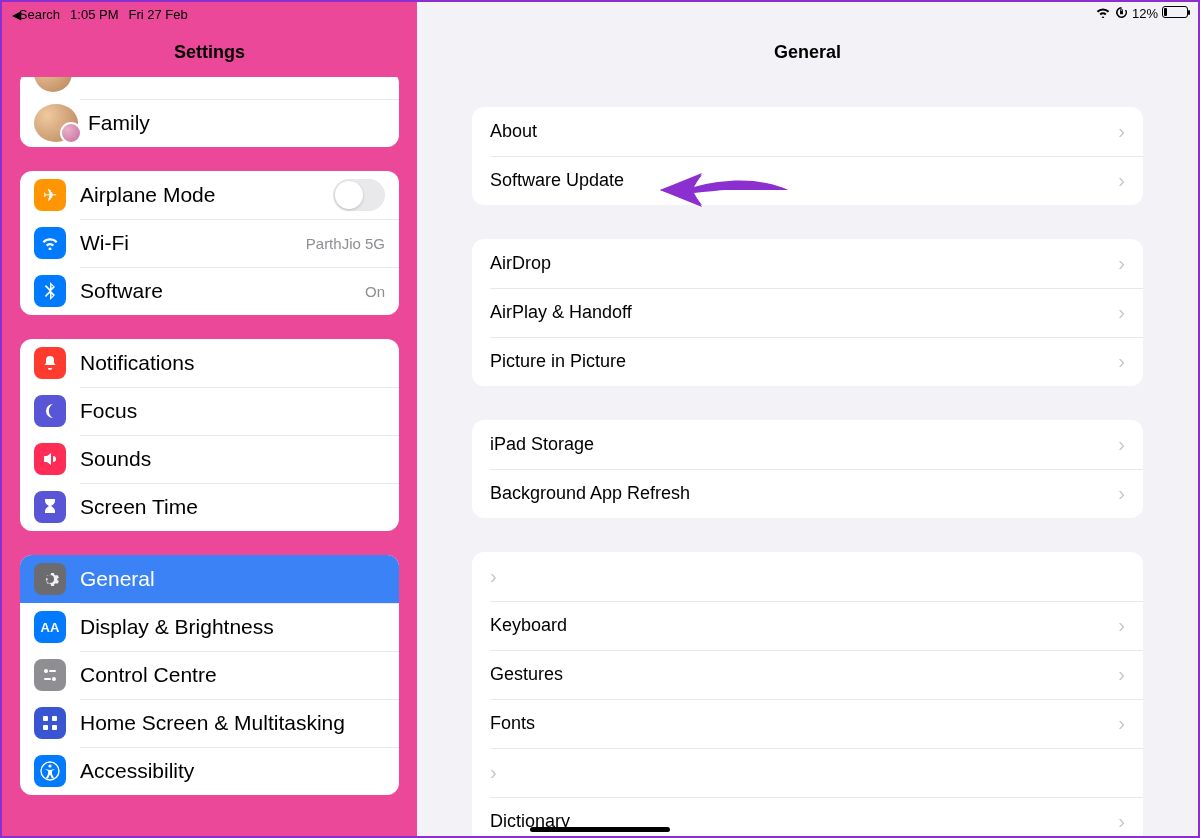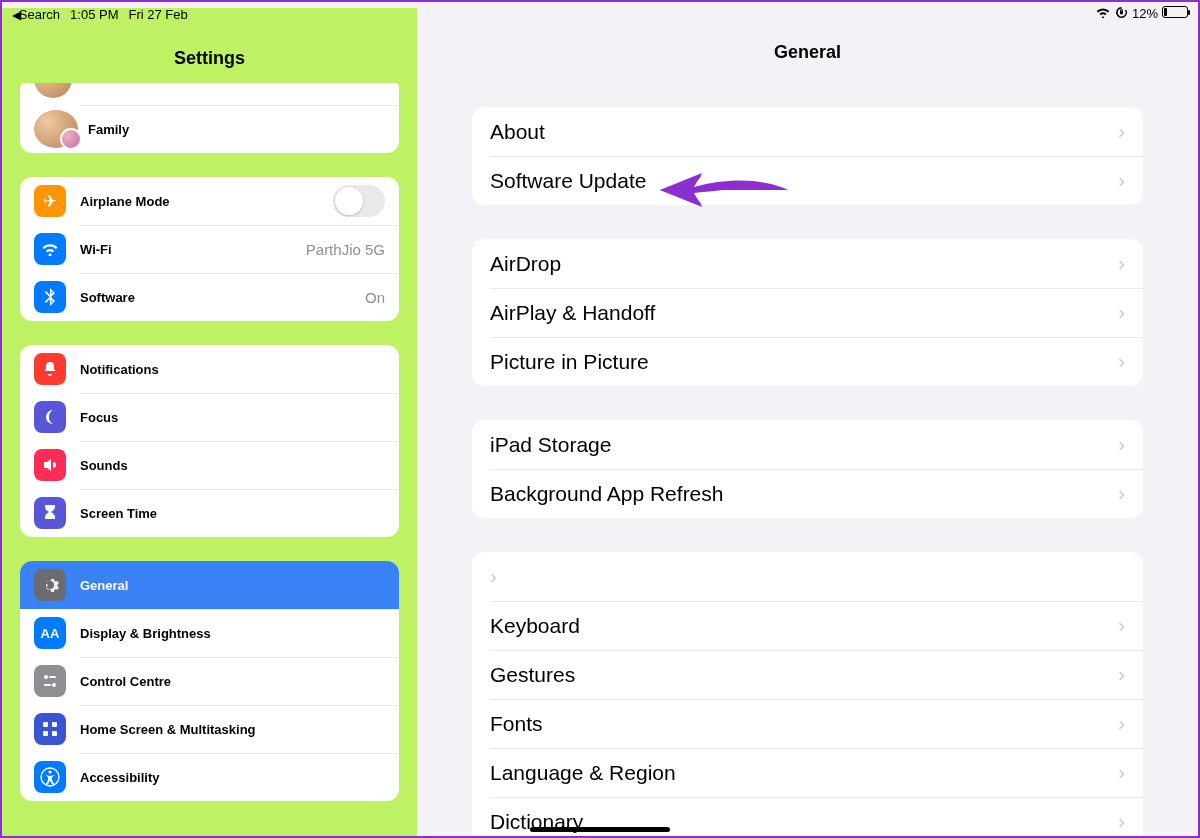--- a/index.html
+++ b/index.html
@@ -18,22 +18,22 @@
   .status-left { display: flex; align-items: center; gap: 10px; }
   .status-right { margin-left: auto; display: flex; align-items: flex-start; gap: 4px; }
   .back-caret { font-size: 12px; margin-right: -6px;}
   .battery-ic { width: 26px; height: 12px; border: 1px solid #000; border-radius: 3px; position: relative; display: inline-block;}
   .battery-ic::after { content:""; position:absolute; right:-3px; top:3px; width:2px; height:5px; background:#000; border-radius:1px;}
   .battery-fill { position:absolute; left:1px; top:1px; bottom:1px; width:12%; background:#000; border-radius:1px;}
   .wifi-ic, .lock-ic { font-size: 13px; }
 
   
   .pane-left {
-    position: absolute; top: 6px; left: 0; width: 415px; bottom: 0;
-    background: #bef264; overflow: hidden;
+    position: absolute; top: 0; left: 0; width: 415px; bottom: 0;
+    background: #ec4899; overflow: hidden;
   }
   .pane-right {
     position: absolute; top: 0; left: 415px; right: 0; bottom: 0;
     background: #f2f2f7; overflow: hidden;
   }
   .divider-v { position:absolute; top:0; left:415px; width:1px; bottom:0; background:#d0d0d4;}
 
   .pane-title {
     text-align: center; font-size: 18px; font-weight: 600;
     padding-top: 40px; padding-bottom: 18px;
@@ -49,21 +49,21 @@
     padding: 0 14px; position: relative;
   }
   .row + .row::before {
     content:""; position:absolute; top:0; left:60px; right:0; height:1px; background:#e8e8ec;
   }
   .row-icon {
     width: 32px; height: 32px; border-radius: 8px; margin-right: 14px;
     display:flex; align-items:center; justify-content:center; flex-shrink:0;
     color: #fff; font-size: 17px;
   }
-  .row-label { font-size: 13px; flex: 1; color:#000;font-weight:bold;}
+  .row-label { font-size: 21px; flex: 1; color:#000;}
   .row-value { font-size: 15px; color: #8e8e93; margin-left:auto; }
   .row.selected { background: #3b82f7; }
   .row.selected .row-label { color: #fff; }
 
   
   .avatar, .avatar-family {
     width: 38px; height: 38px; border-radius: 50%;
     background: radial-gradient(circle at 30% 30%, #f0c9a0, #b78257);
     margin-right: 10px; flex-shrink:0;
   }
@@ -91,21 +91,21 @@
 
   
   .detail-scroll { position:absolute; top:75px; left:0; right:0; bottom:0; overflow-y:auto; padding: 30px 55px;}
   .d-group { background:#fff; border-radius:12px; margin-bottom: 34px; overflow:hidden;}
   .d-row {
     display:flex; align-items:center; min-height:49px; padding:0 18px; position:relative;
   }
   .d-row + .d-row::before {
     content:""; position:absolute; top:0; left:18px; right:0; height:1px; background:#e8e8ec;
   }
-  .d-label { font-size:21px; flex:1; }
+  .d-label { font-size:18px; flex:1; }
   .chev { color:#c7c7cc; font-size:20px; font-weight:300; }
 
   
   .arrow-anno {
     position:absolute; top:165px; left:658px; z-index:50; pointer-events:none;
   }
 
   
   .home-ind {
     position:absolute; bottom:4px; left:50%; transform:translateX(-50%);
@@ -324,21 +324,20 @@
       </div>
       <div class="d-row">
         <span class="d-label">Gestures</span>
         <span class="chev">›</span>
       </div>
       <div class="d-row">
         <span class="d-label">Fonts</span>
         <span class="chev">›</span>
       </div>
       <div class="d-row">
-        <span class="d-label">Language &amp; Region</span>
         <span class="chev">›</span>
       </div>
       <div class="d-row">
         <span class="d-label">Dictionary</span>
         <span class="chev">›</span>
       </div>
     </div>
 
   </div>
 </div>

